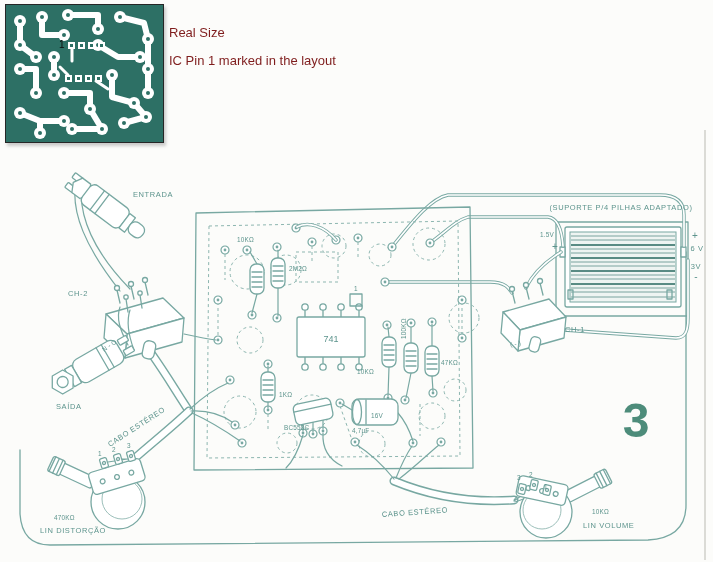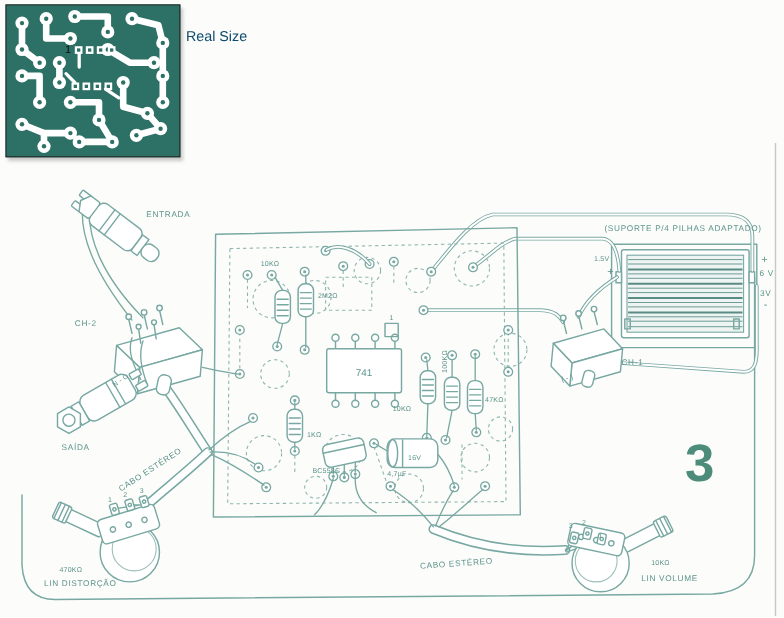--- a/index.html
+++ b/index.html
@@ -1,21 +1,21 @@
 <!DOCTYPE html>
 <html><head>
 <meta charset="utf-8">
 <style>
   html,body{margin:0;padding:0;background:#e9e9e6;}
   .page{position:relative;width:713px;height:562px;background:#fcfcfa;overflow:hidden;
         font-family:"Liberation Sans",sans-serif;}
   .pcb-inset{position:absolute;left:5px;top:4px;width:157px;height:137px;
              border:1px solid #262626;box-shadow:2px 3px 3px rgba(140,140,140,.45);background:#2d7065;}
   .pcb-inset svg{display:block;}
-  .hdr{position:absolute;color:#0c4a6e;font-size:13px;}
+  .hdr{position:absolute;color:#7f1d1d;font-size:13px;}
   .hdr1{left:169px;top:25px;}
   .hdr2{left:169px;top:53px;}
   .diagram{position:absolute;left:0;top:0;}
   
   .ln{stroke:#78a8a2;fill:none;stroke-width:1.3;stroke-linecap:round;stroke-linejoin:round;}
   .fw{fill:#ffffff;stroke:#78a8a2;stroke-width:1.3;stroke-linejoin:round;}
   .dsh{stroke:#8db6b0;fill:none;stroke-width:1;stroke-dasharray:3 3;}
   .tubeo{stroke:#78a8a2;stroke-width:9;fill:none;stroke-linecap:round;}
   .tubei{stroke:#ffffff;stroke-width:6.2;fill:none;stroke-linecap:round;}
   .wireo{stroke:#78a8a2;stroke-width:3.4;fill:none;stroke-linecap:round;}
@@ -139,20 +139,21 @@
             <rect x="71" y="72" width="3" height="3"></rect>
           <rect x="81" y="72" width="3" height="3"></rect>
             <rect x="91" y="72" width="3" height="3"></rect>
         </g>
       </g>
       <text x="53" y="43" font-size="10" fill="#0b0b0b" font-family="Liberation Sans, sans-serif">1</text>
     </svg>
   </div>
 
   <div class="hdr hdr1">Real Size</div>
+  <div class="hdr hdr2">IC Pin 1 marked in the layout</div>
 
   <svg class="diagram" width="713" height="562" viewBox="0 0 713 562">
     <defs>
       <g id="pad">
           <circle r="4" class="padc"></circle>
           <circle r="1.4" class="padd"></circle>
         </g>
       <g id="res">
           <rect x="-7" y="-15" width="14" height="30" rx="6" class="fw"></rect>
         <path class="ln" d="M-5,-7 H5 M-5,-2 H5 M-5,3 H5 M-5,8 H5"></path>

